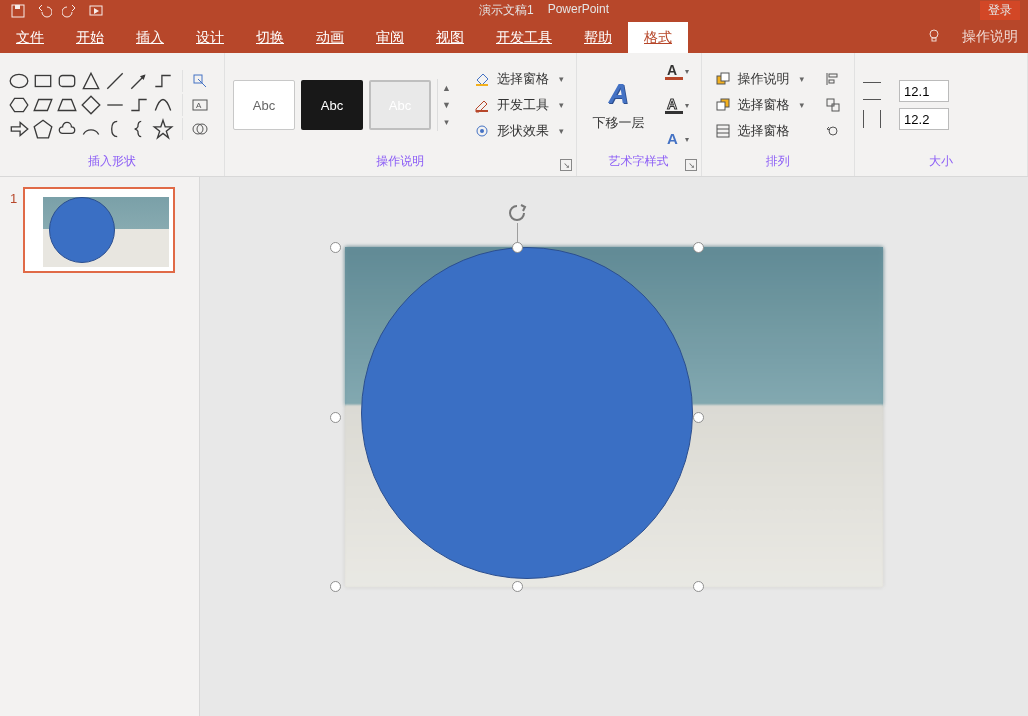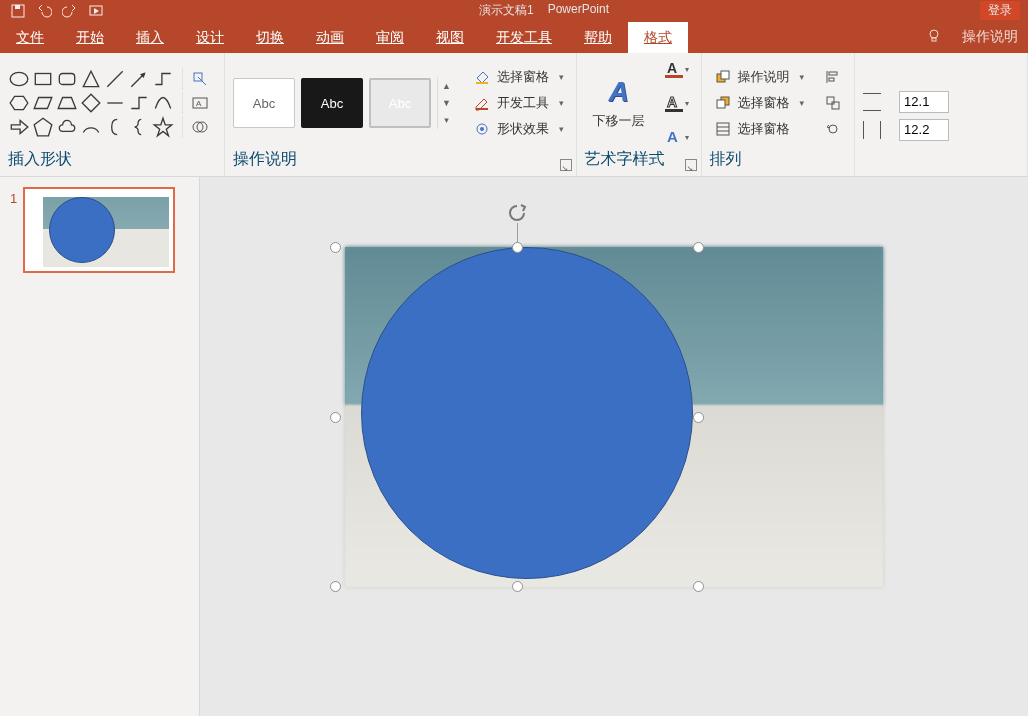--- a/index.html
+++ b/index.html
@@ -17,21 +17,21 @@
 .tabs { height:32px; background:#b7472a; display:flex; align-items:flex-end; color:#fff; font-size:14px; }
 .tab { padding:7px 16px 6px 16px; cursor:pointer;text-decoration:underline; }
 .tab.active { background:#ffffff; color:#b7472a;margin-top:20px; }
 .tabs .spacer { flex:1; }
 .tell-me { display:flex; align-items:flex-start; gap:20px; padding:7px 10px; opacity:.8; }
 
 
 .ribbon { height:124px; background:#f3f2f1; border-bottom:1px solid #d8d8d8; display:flex; }
 .group { padding:4px 8px 2px 8px; display:flex; flex-direction:column; justify-content:space-between; border-right:1px solid #e1e1e1; }
 .group-body { flex:1; display:flex; align-items:center; gap:4px; }
-.group-label { text-align:left; font-size:16px; color:#0c4a6e; padding-bottom:4px; position:relative; }
+.group-label { text-align:center; font-size:12px; color:#8b5cf6; padding-bottom:4px; position:relative; }
 .group-label .launcher { position:absolute; right:-4px; bottom:3px; width:12px; height:12px; border:1px solid #888; }
 .group-label .launcher::after{ content:"↘"; font-size:8px; position:relative; top:-3px; left:1px; color:#666;}
 
 
 .shapes-grid { display:grid; grid-template-columns:repeat(7,22px); grid-auto-rows:22px; gap:2px; }
 .shape-cell { width:22px; height:22px; display:flex; align-items:center; justify-content:center; }
 .shape-cell svg { stroke:#3a3a3a; fill:none; stroke-width:1.2; }
 .shapes-side { display:flex; flex-direction:column; gap:2px; margin-left:4px; }
 .shapes-side .side-btn { width:34px; height:22px; display:flex; align-items:center; justify-content:center; border-left:1px solid #e1e1e1; }
 
@@ -436,20 +436,21 @@
         <div class="size-row">
           <span class="dim-ic" style="border-left:none;border-right:none;"></span>
           <input value="12.1" style="">
         </div>
         <div class="size-row">
           <span class="dim-ic" style="border-top:none;border-bottom:none;"></span>
           <input value="12.2" style="">
         </div>
       </div>
     </div>
+    <div class="group-label">大小</div>
   </div>
 
 </div>
 
 <div class="workarea">
   <div class="thumb-pane">
     <div class="thumb-wrap">
       <div class="thumb-num">1</div>
       <div class="thumb">
         <div class="sea"></div>

